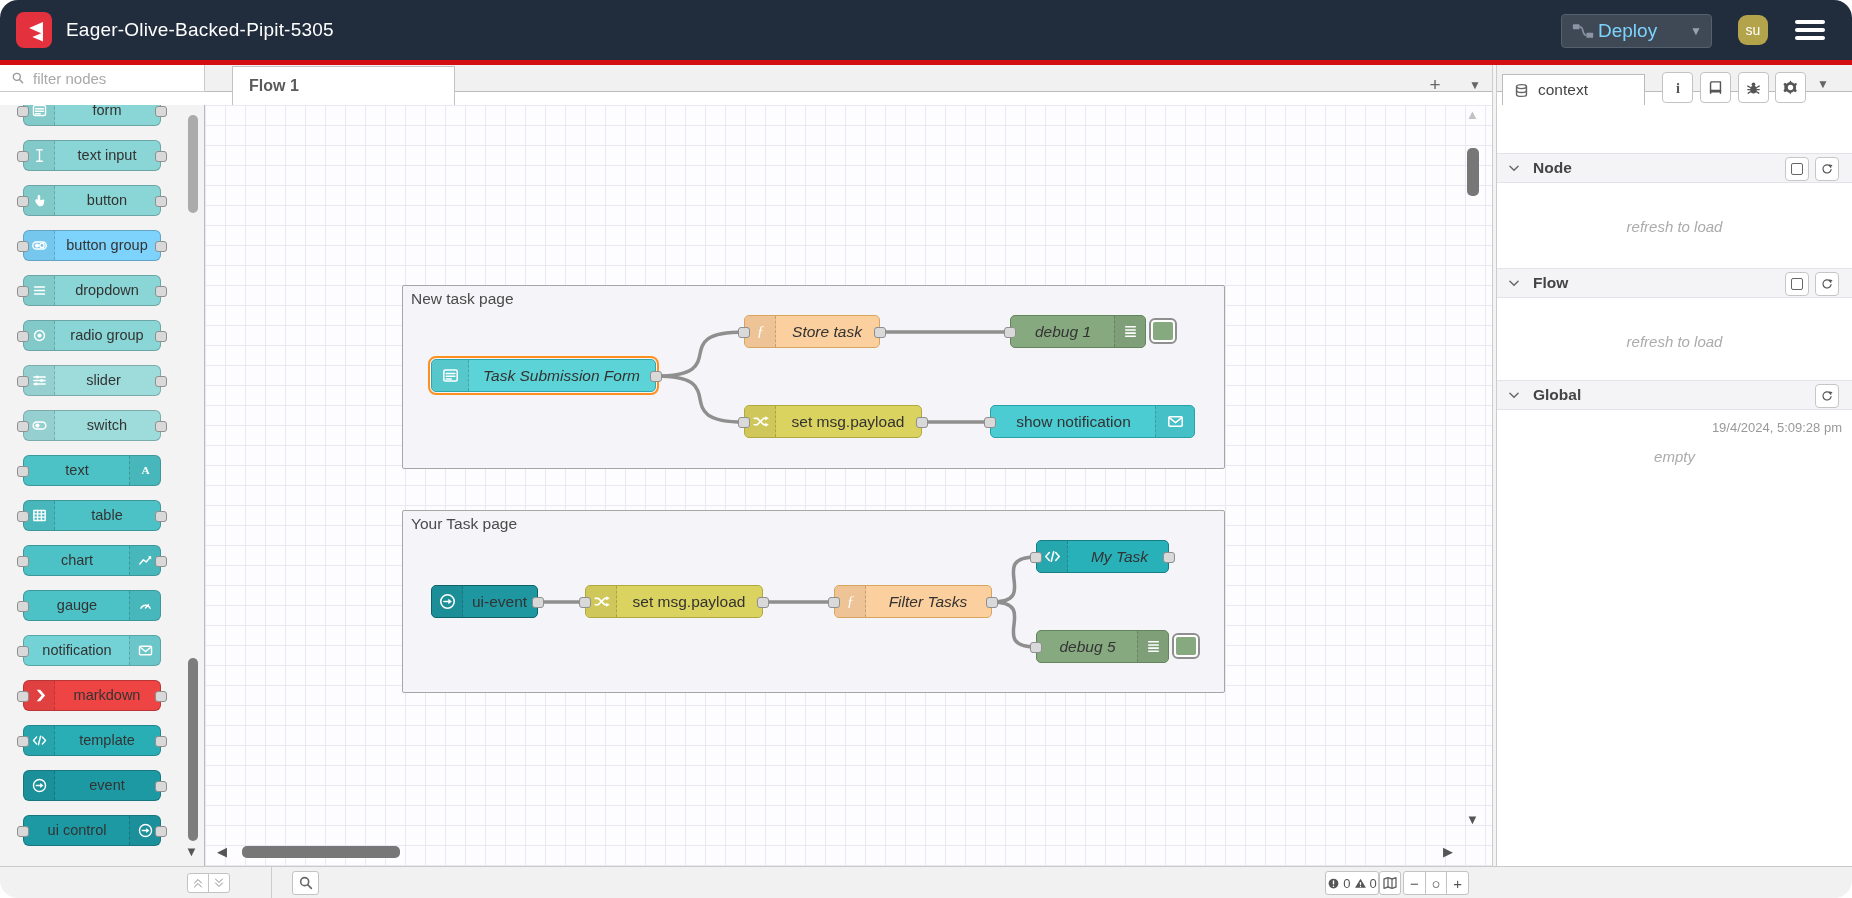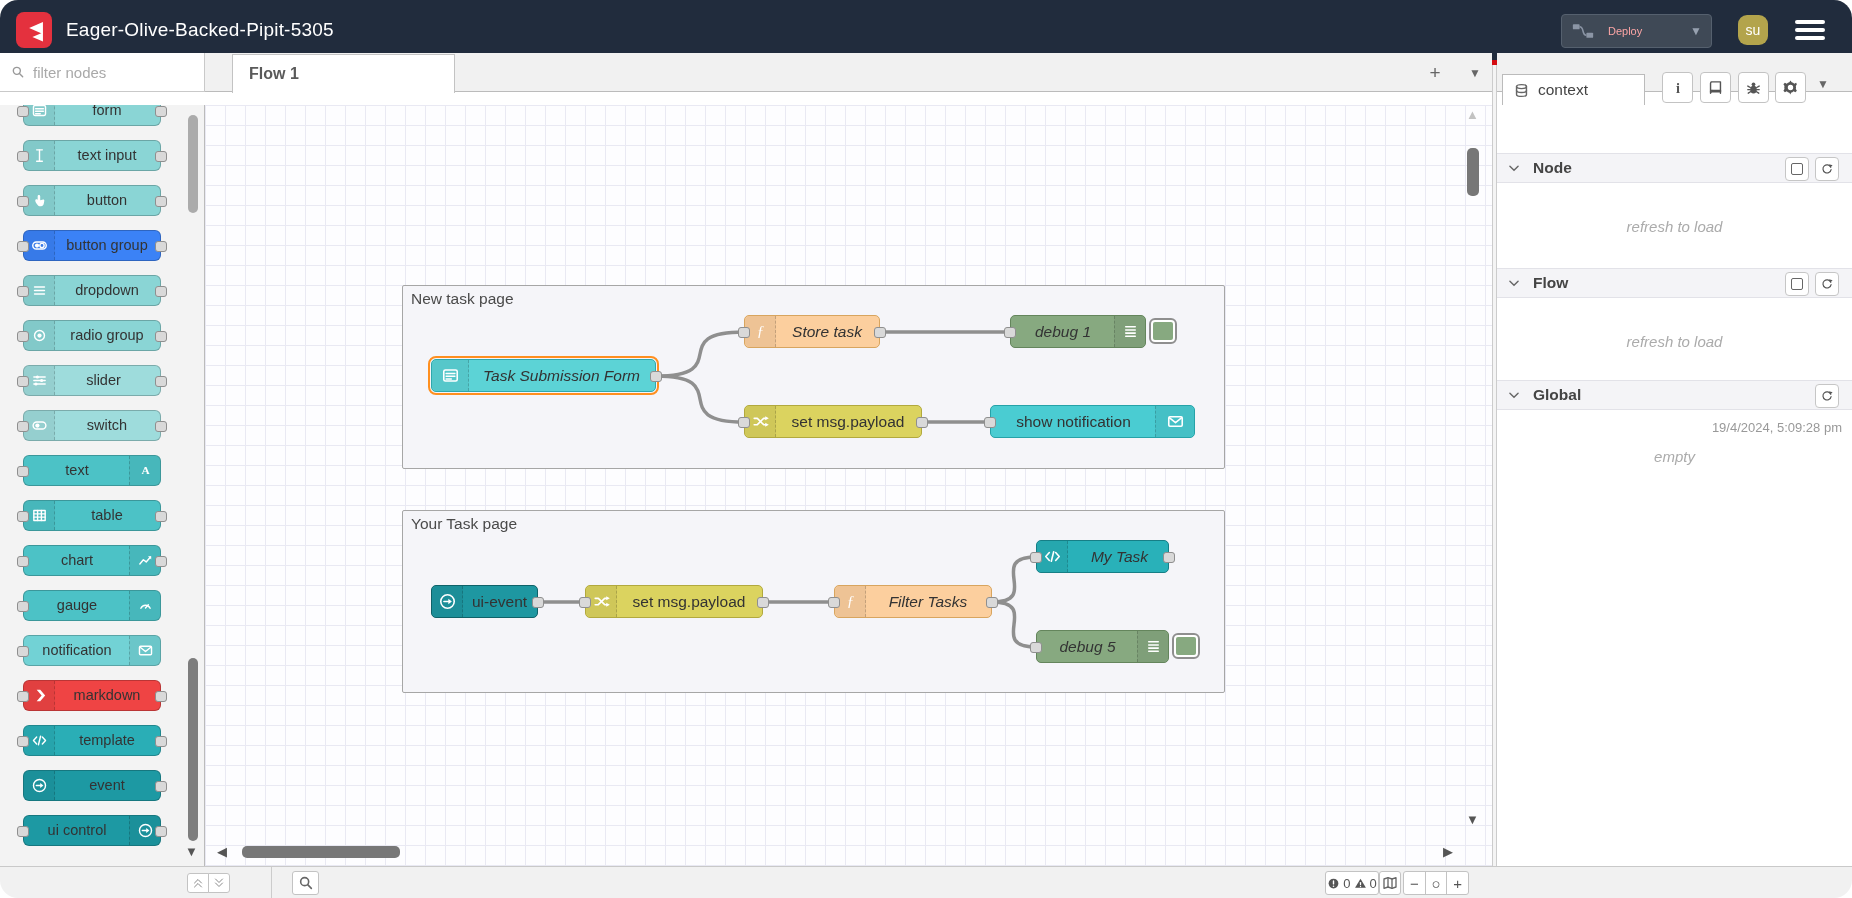--- a/index.html
+++ b/index.html
@@ -6,31 +6,31 @@
   #app{position:relative;width:1852px;height:898px;background:#fff;border-radius:18px;overflow:hidden;
        font-family:"Liberation Sans",sans-serif;-webkit-font-smoothing:antialiased;}
   
   #header{position:absolute;left:0;top:0;width:100%;height:60px;background:#212c3d;}
   #logo{position:absolute;left:16px;top:12px;width:36px;height:36px;background:#e4313e;border-radius:8px;
         display:flex;align-items:center;justify-content:center;}
   #app-title{position:absolute;left:66px;top:0;height:60px;display:flex;align-items:center;
              color:#fff;font-size:19px;letter-spacing:.2px;}
   #deploy-btn{position:absolute;left:1561px;top:14px;width:149px;height:32px;background:#3f4956;
               border:1px solid #55606e;border-radius:4px;display:flex;align-items:center;}
-  #deploy-btn .dlabel{color:#fca5a5;font-size:11px;margin-left:14px;}
+  #deploy-btn .dlabel{color:#7dd3fc;font-size:19px;margin-left:4px;}
   #deploy-btn .dcaret{position:absolute;right:9px;color:#97a1b0;font-size:12px;}
   #deploy-btn .dicon{margin-left:10px;display:flex;}
   #user-badge{position:absolute;left:1738px;top:15px;width:30px;height:30px;background:#b3a44c;border-radius:9px;
               color:#fff;font-size:14px;display:flex;align-items:center;justify-content:center;}
   #menu-btn{position:absolute;left:1795px;top:20px;width:30px;height:22px;cursor:pointer;}
   #menu-btn span{position:absolute;left:0;width:30px;height:4px;background:#fff;border-radius:2px;}
   #menu-btn span:nth-child(1){top:0}#menu-btn span:nth-child(2){top:8px}#menu-btn span:nth-child(3){top:16px}
   #redline{position:absolute;left:0;top:60px;width:100%;height:5px;background:#d40d12;}
   
-  .topbar{position:absolute;top:53px;height:39px;box-sizing:border-box;}
+  .topbar{position:absolute;top:65px;height:27px;box-sizing:border-box;}
   #search-bar{left:0;width:205px;background:#fff;border-bottom:1px solid #c9c9c9;border-right:1px solid #c9c9c9;
               display:flex;align-items:center;}
   #search-bar input{border:none;outline:none;font-size:15px;color:#555;width:150px;margin-left:6px;
                     font-family:"Liberation Sans",sans-serif;background:transparent;}
   #search-bar input::placeholder{color:#a9a9a9;}
   #search-icon{margin-left:11px;display:flex;}
   #canvas-tabbar{left:205px;width:1287px;background:#f1f1f1;border-bottom:1px solid #bbb;}
   #flow-tab{position:absolute;left:27px;top:1px;width:223px;height:39px;background:#fff;
             border:1px solid #c3c3c3;border-bottom:none;box-sizing:border-box;z-index:2;
             display:flex;align-items:center;}
@@ -192,21 +192,21 @@
         <div class="pal-node" style="top: 80px; background: rgb(138, 213, 213);">
           <span class="iconbox left">
             <svg width="17" height="17" viewBox="0 0 24 24">
               <path d="M10 19c-2-2-4-5-4-7 0-1 .9-1.8 1.8-1.8.8 0 1.6.6 1.6 1.4V6c0-1 .8-1.8 1.7-1.8S13 5 13 6v5.5l4.2-1c1 0 1.8.8 1.6 1.8l-.8 4.4c-.4 2-1.8 3.3-3.8 3.3h-2.4c-.7 0-1.3-.3-1.8-1z" fill="#fff"></path>
             </svg>
           </span>
           <span class="nlabel" style="left:30px;right:0;">button</span>
           <span class="port" style="left:-7px;top:10px;"></span>
           <span class="port" style="right:-7px;top:10px;"></span>
         </div>
-        <div class="pal-node" style="top: 125px; background: #3b82f6;">
+        <div class="pal-node" style="top: 125px; background: #7dd3fc;">
           <span class="iconbox left">
             <svg width="17" height="17" viewBox="0 0 24 24">
               <rect x="2.5" y="7" width="19" height="10" rx="5" fill="none" stroke="#fff" stroke-width="2" stroke-linecap="round" stroke-linejoin="round"></rect>
               <circle cx="8.5" cy="12" r="3" fill="#fff"></circle>
               <circle cx="15.5" cy="12" r="3" fill="none" stroke="#fff" stroke-width="2" stroke-linecap="round" stroke-linejoin="round"></circle>
             </svg>
           </span>
           <span class="nlabel" style="left:30px;right:0;">button group</span>
           <span class="port" style="left:-7px;top:10px;"></span>
           <span class="port" style="right:-7px;top:10px;"></span>

